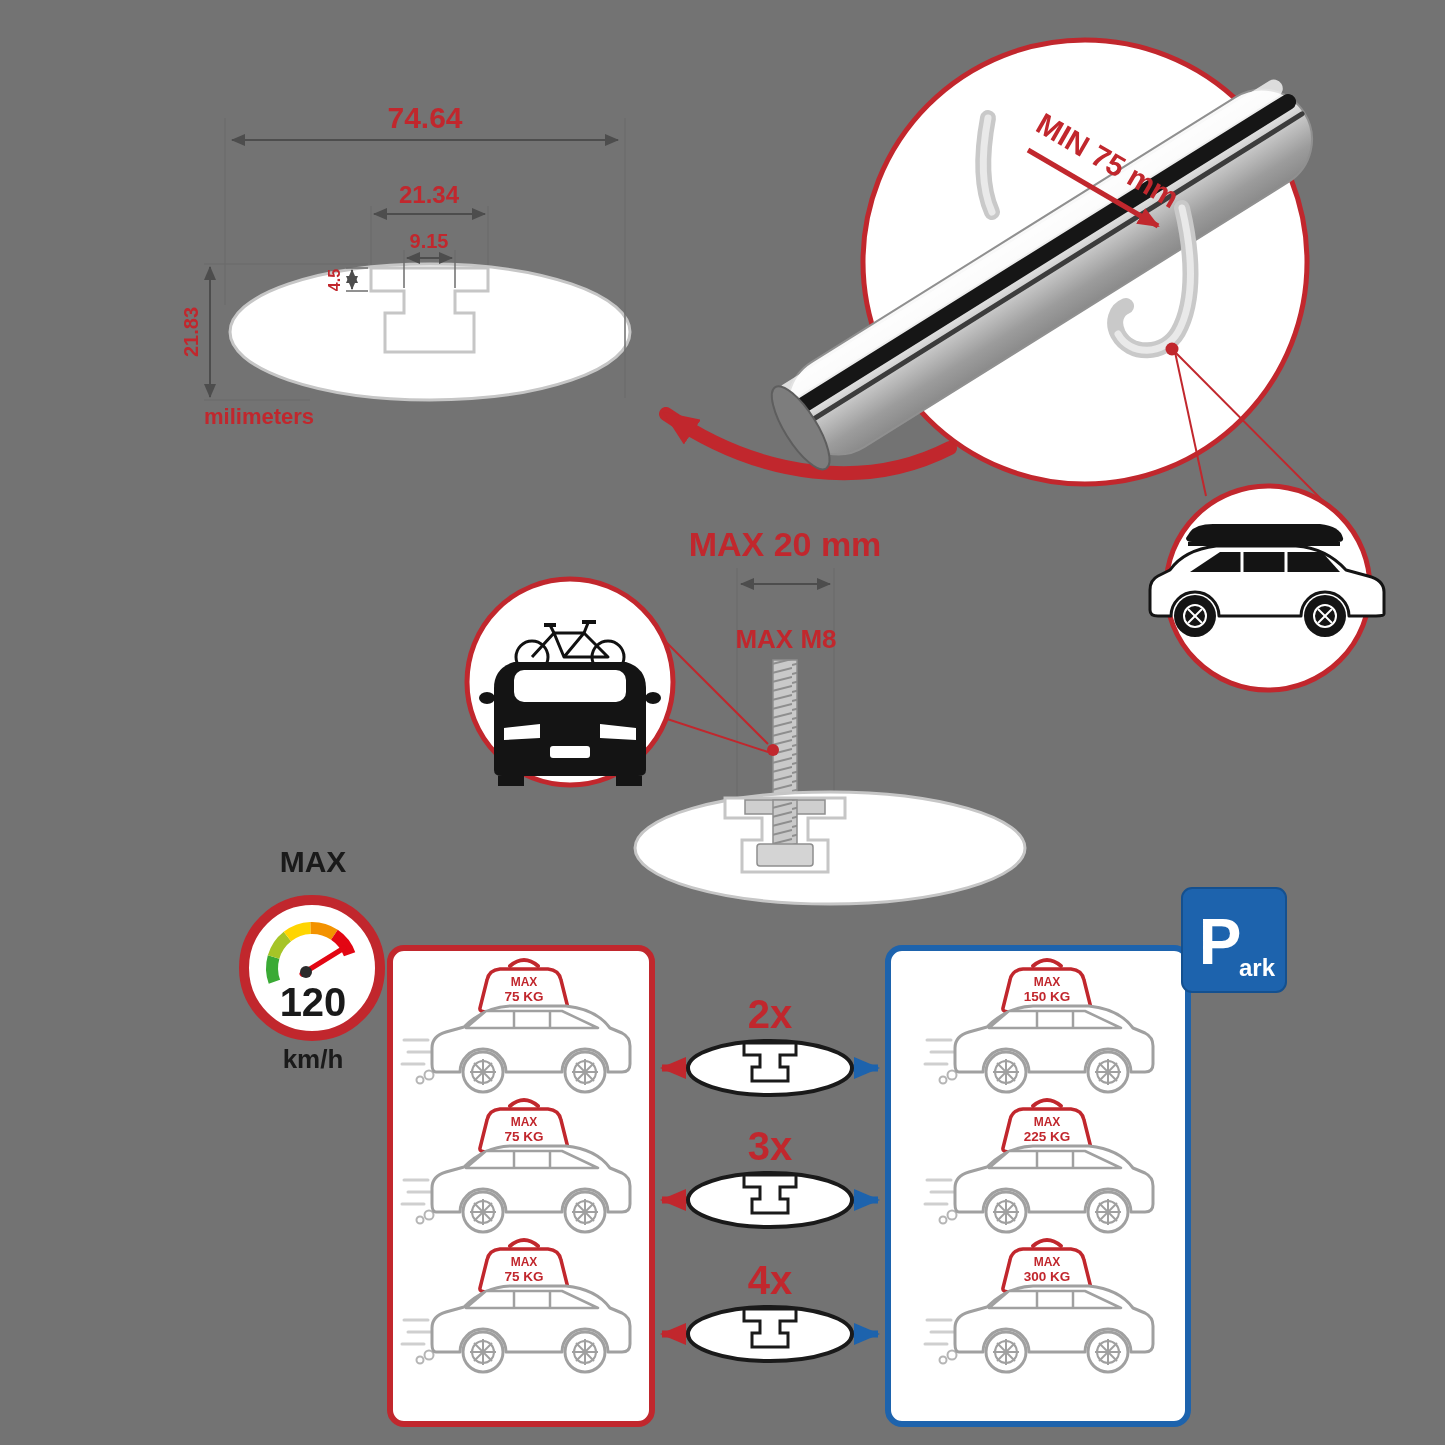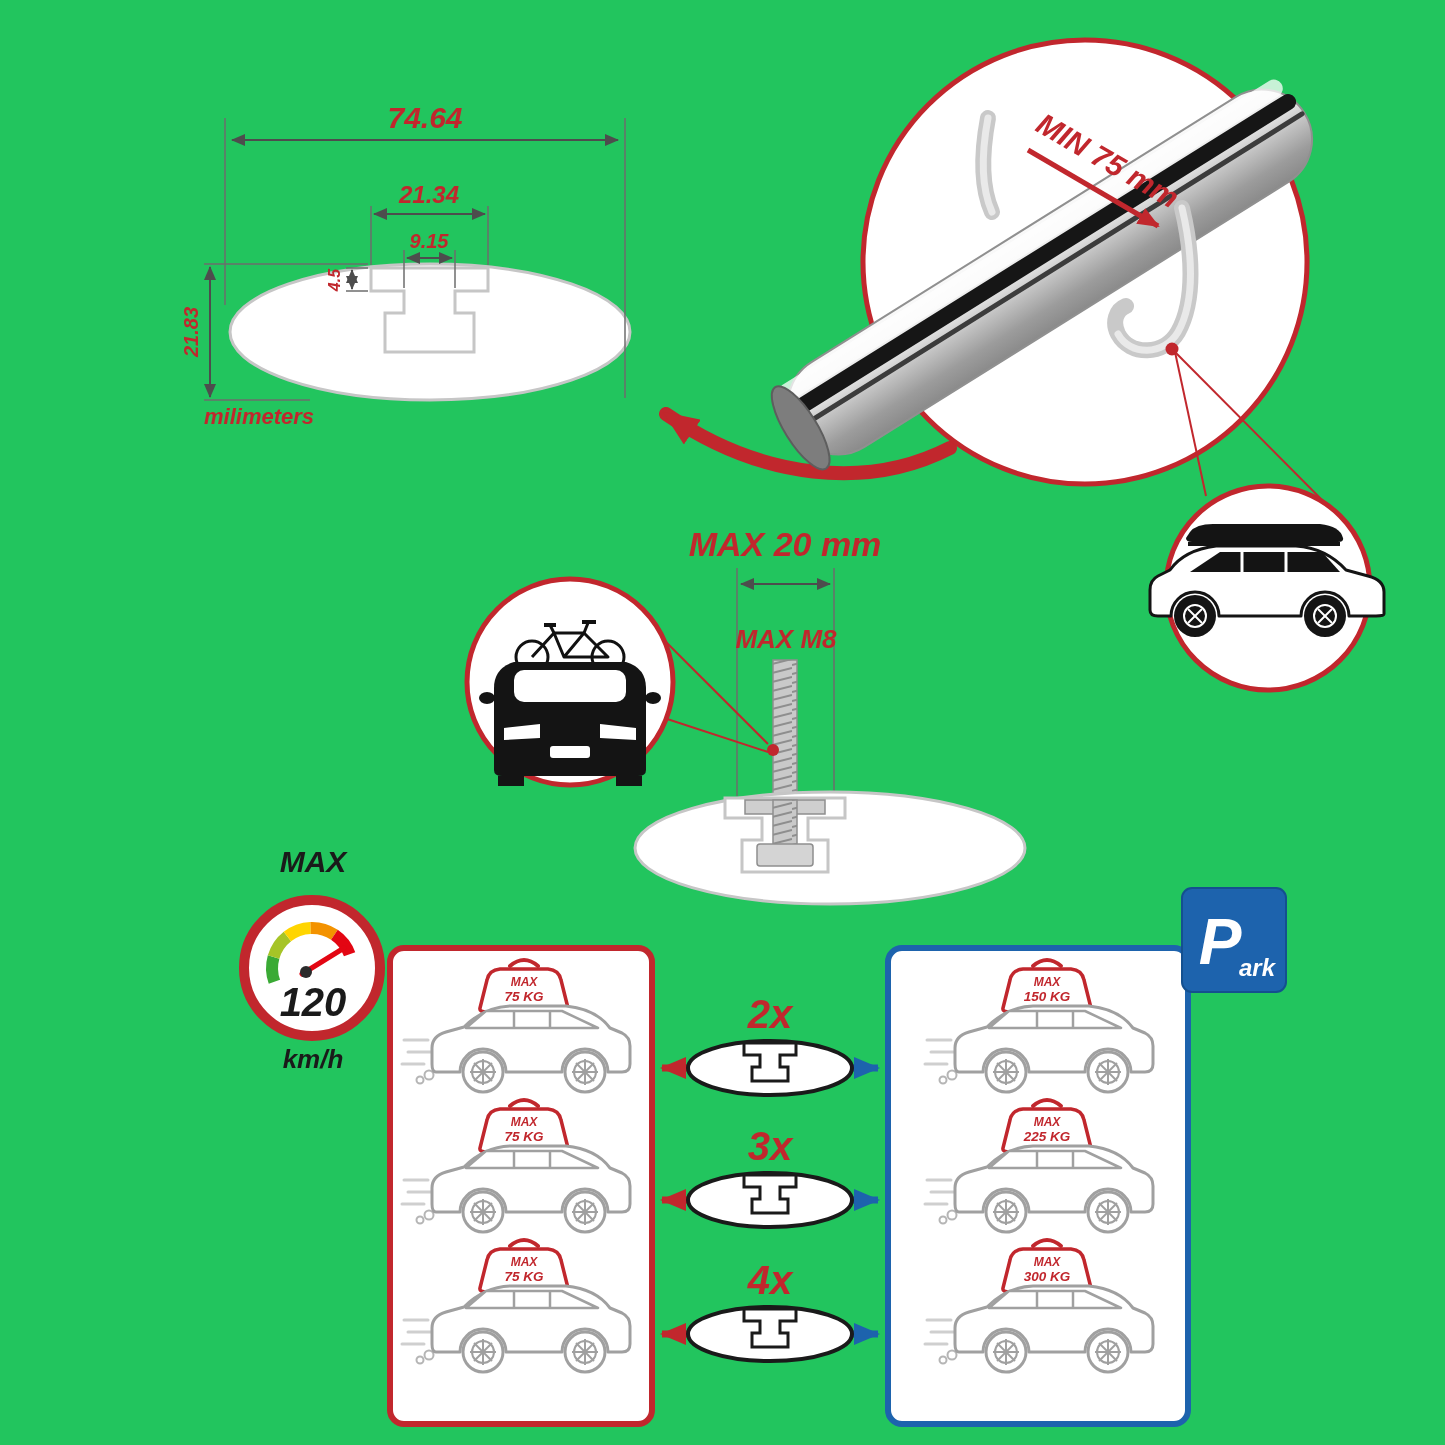--- a/index.html
+++ b/index.html
@@ -1,16 +1,16 @@
 <!DOCTYPE html>
 <html><head>
 <meta charset="utf-8">
 <style>
   html,body { margin:0; padding:0; background:#ffffff; }
-  .canvas { position:relative; width:1445px; height:1445px; background:#22c55e; overflow:hidden;font-style:italic; }
+  .canvas { position:relative; width:1445px; height:1445px; background:#737373; overflow:hidden; }
   svg { position:absolute; top:0; left:0; }
   text { font-family:"Liberation Sans", sans-serif; }
   .t-red   { fill:#c1272d; font-weight:bold; }
   .t-dark  { fill:#1a1a1a; font-weight:bold; }
   .t-white { fill:#ffffff; font-weight:bold; }
   .dim-line { stroke:#4d4d4d; stroke-width:2; fill:none; }
   .ext-line { stroke:#6d6d6d; stroke-width:1.5; fill:none; }
   .gray-draw { stroke:#c6c6c6; stroke-width:3; fill:#ffffff; }
   .red-thin { stroke:#c1272d; stroke-width:2; fill:none; }
 </style>

